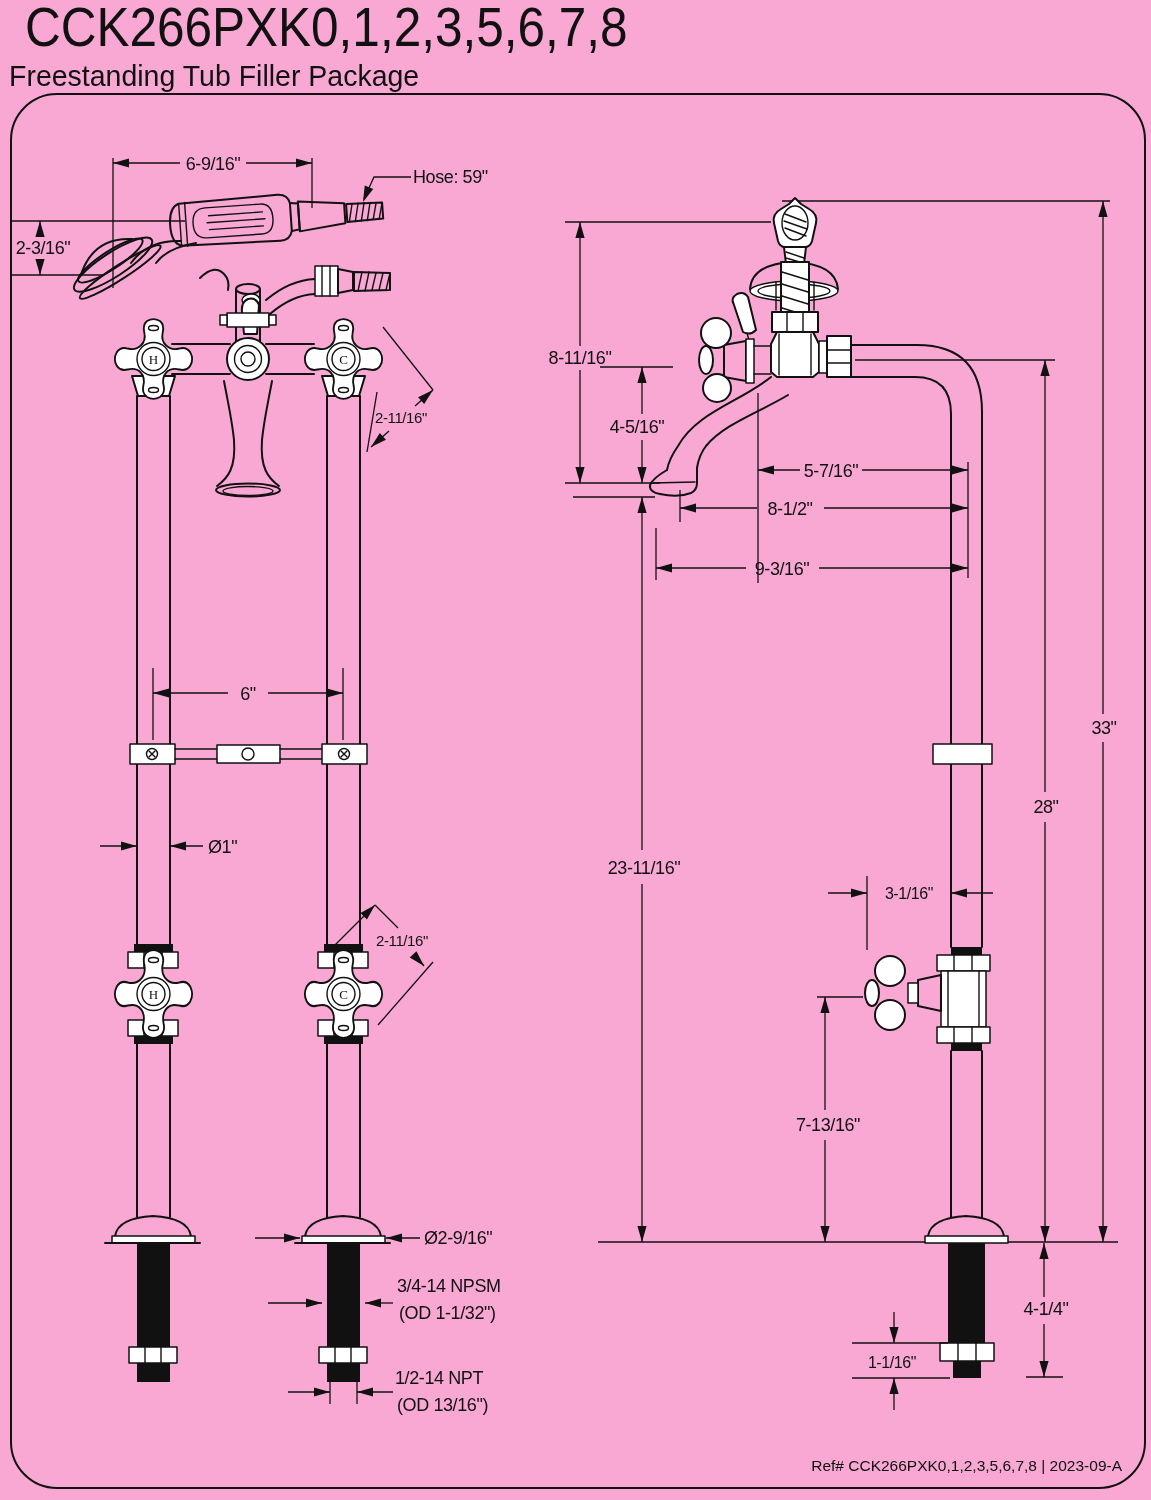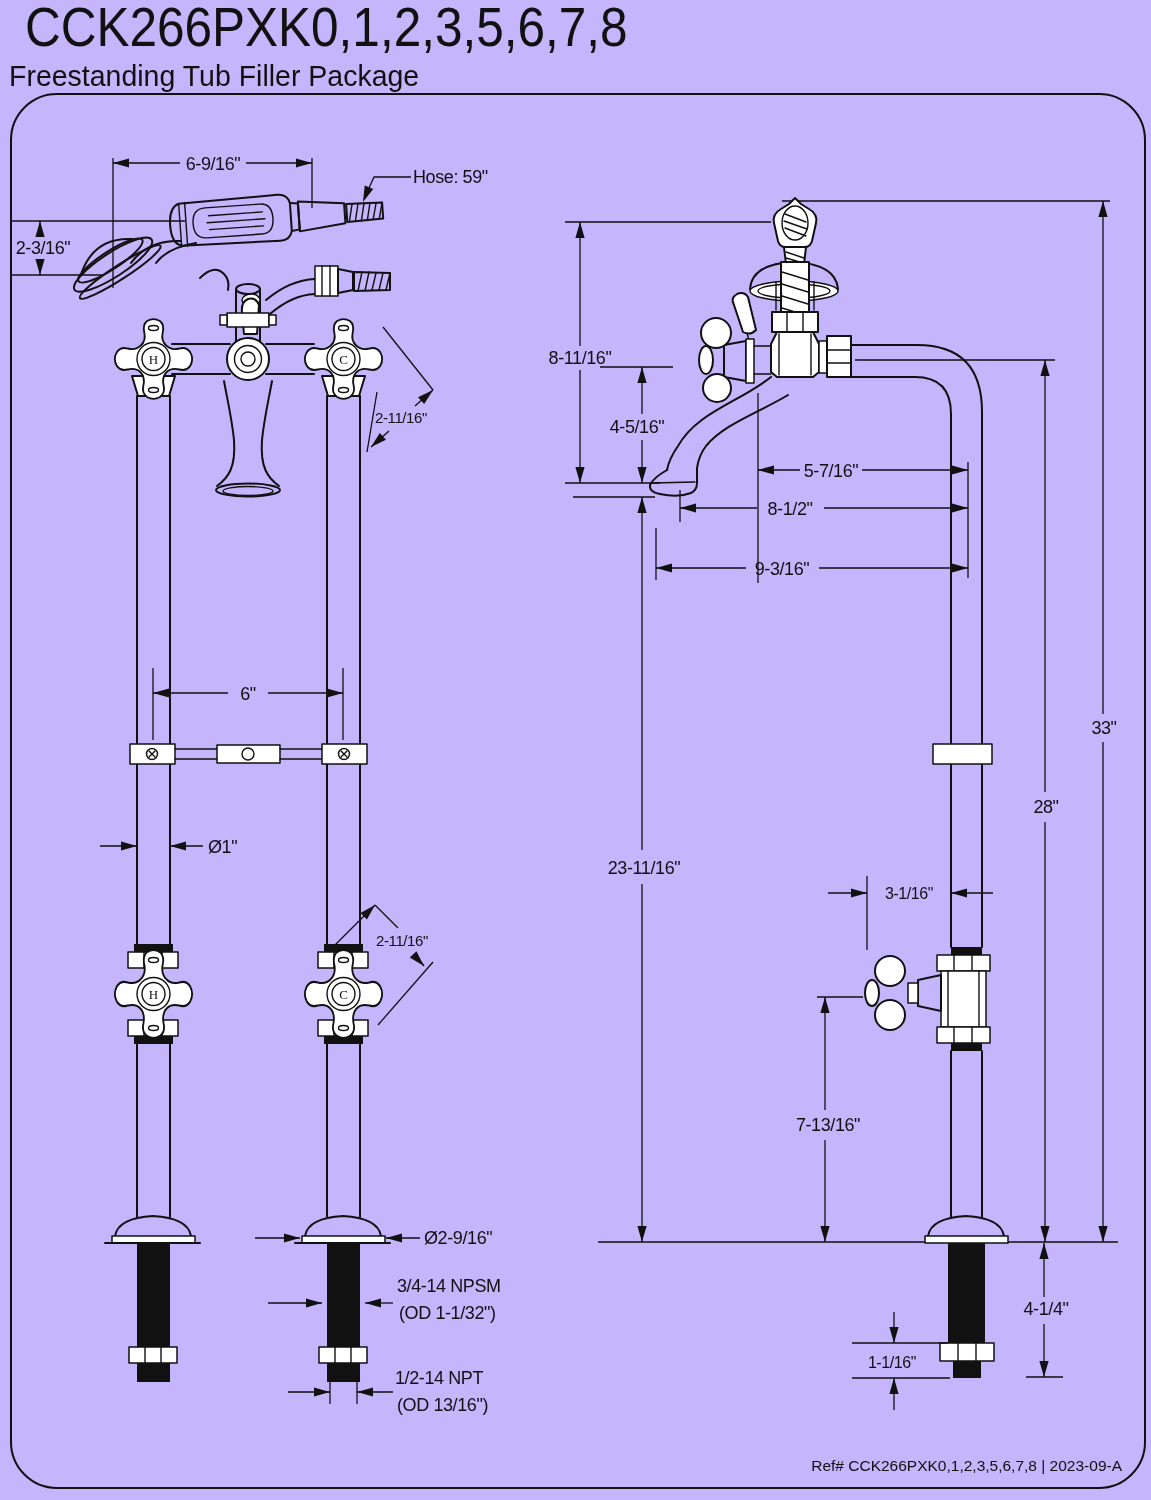--- a/index.html
+++ b/index.html
@@ -1,16 +1,16 @@
 <!DOCTYPE html>
 <html><head>
 <meta charset="utf-8">
 <style>
   html,body{margin:0;padding:0;background:#fff;}
-  #page{position:relative;width:1151px;height:1500px;background:#c4b5fd;font-family:"Liberation Sans",sans-serif;}
+  #page{position:relative;width:1151px;height:1500px;background:#f9a8d4;font-family:"Liberation Sans",sans-serif;}
   svg{position:absolute;top:0;left:0;}
   .ln{stroke:#111;stroke-width:2;fill:none;stroke-linecap:round;stroke-linejoin:round;}
   .thin{stroke:#111;stroke-width:1.4;fill:none;stroke-linecap:round;}
   .dimln{stroke:#111;stroke-width:1.3;fill:none;}
   .blk{fill:#111;stroke:none;}
   .wht{fill:#fff;stroke:#111;stroke-width:2;stroke-linejoin:round;}
   .whtthin{fill:#fff;stroke:#111;stroke-width:1.5;stroke-linejoin:round;}
   .dim{font:18px "Liberation Sans",sans-serif;letter-spacing:-0.4px;fill:#111;}
   .mid{text-anchor:middle;}
   .end{text-anchor:end;}

